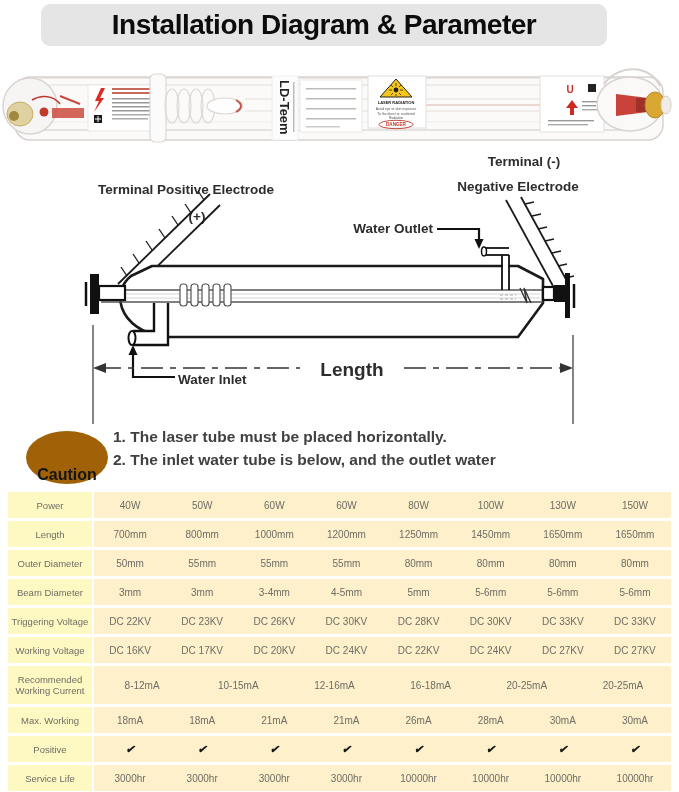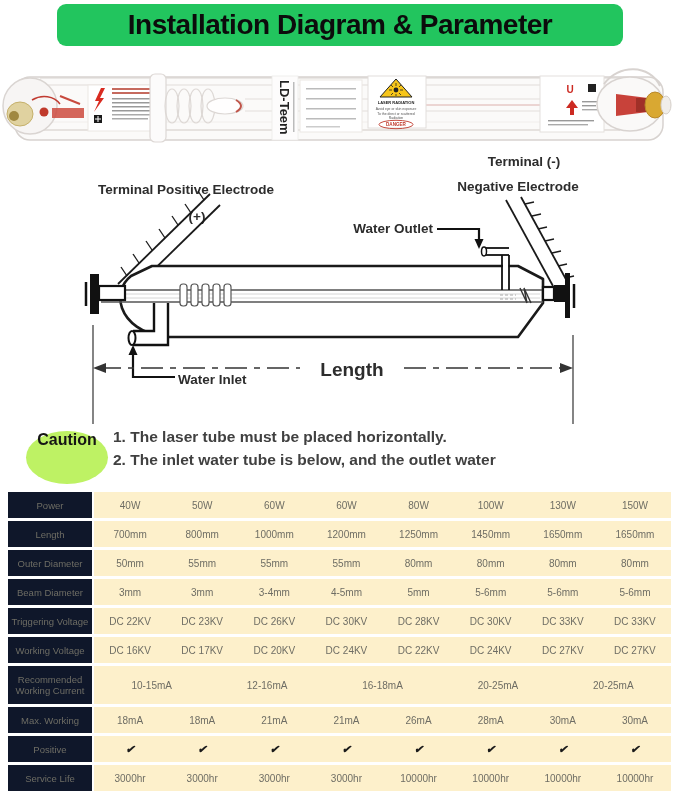--- a/index.html
+++ b/index.html
@@ -1,36 +1,36 @@
 <!DOCTYPE html>
 <html><head>
 <meta charset="utf-8">
 <style>
   html,body{margin:0;padding:0;background:#fff;}
   .page{position:relative;width:679px;height:792px;background:#fff;overflow:hidden;
         font-family:"Liberation Sans",sans-serif;}
   
-  .title-banner{position:absolute;left:57px;top:4px;width:566px;height:42px;
-    background:#22c55e;border-radius:9px;display:flex;align-items:center;justify-content:center;}
+  .title-banner{position:absolute;left:41px;top:4px;width:566px;height:42px;
+    background:#e5e5e5;border-radius:9px;display:flex;align-items:center;justify-content:center;}
   .title-banner span{font-size:28px;font-weight:bold;color:#0c0c0c;letter-spacing:-0.5px;}
   
   .photo-svg{position:absolute;left:0;top:60px;}
   .diagram-svg{position:absolute;left:0;top:148px;}
   
   .caution-badge{position:absolute;left:26px;top:431px;width:82px;height:53px;border-radius:50%;
-    background:#bef264;display:flex;align-items:flex-start;justify-content:center;}
+    background:#a16207;display:flex;align-items:flex-end;justify-content:center;}
   .caution-badge span{font-size:16px;font-weight:bold;color:#151515;}
   .caution-text{position:absolute;left:113px;top:426px;width:550px;
     font-size:15.5px;font-weight:bold;color:#404040;line-height:21px;}
   .caution-text .item2{padding-left:22px;text-indent:-22px;margin-top:2px;}
   
   .param-table{position:absolute;left:8px;top:492px;width:663px;}
   .trow{display:flex;height:26px;margin-bottom:3px;}
   .trow.tall{height:38px;}
-  .lcell{width:84px;margin-right:2px;background:#0f172a;color:#6e6d64;font-size:9.5px;
+  .lcell{width:84px;margin-right:2px;background:#fef9c3;color:#6e6d64;font-size:9.5px;
     display:flex;align-items:center;justify-content:center;text-align:center;line-height:11px;
     padding:0 2px;box-sizing:border-box;}
   .vcell{flex:1;background:#fdf0cb;color:#6e6d64;font-size:10px;
     display:flex;align-items:center;justify-content:center;}
   .vcell.check{color:#1a1a1a;font-weight:bold;font-style:italic;font-size:11px;}
   text{font-family:"Liberation Sans",sans-serif;}
 </style>
 </head>
 <body>
 
@@ -326,20 +326,21 @@
         <div class="vcell">DC 17KV</div>
         <div class="vcell">DC 20KV</div>
         <div class="vcell">DC 24KV</div>
         <div class="vcell">DC 22KV</div>
         <div class="vcell">DC 24KV</div>
         <div class="vcell">DC 27KV</div>
         <div class="vcell">DC 27KV</div>
       </div>
       <div class="trow tall">
         <div class="lcell">Recommended Working Current</div>
+        <div class="vcell">8-12mA</div>
         <div class="vcell">10-15mA</div>
         <div class="vcell">12-16mA</div>
         <div class="vcell">16-18mA</div>
         <div class="vcell">20-25mA</div>
         <div class="vcell">20-25mA</div>
       </div>
       <div class="trow">
         <div class="lcell">Max. Working</div>
         <div class="vcell">18mA</div>
         <div class="vcell">18mA</div>

